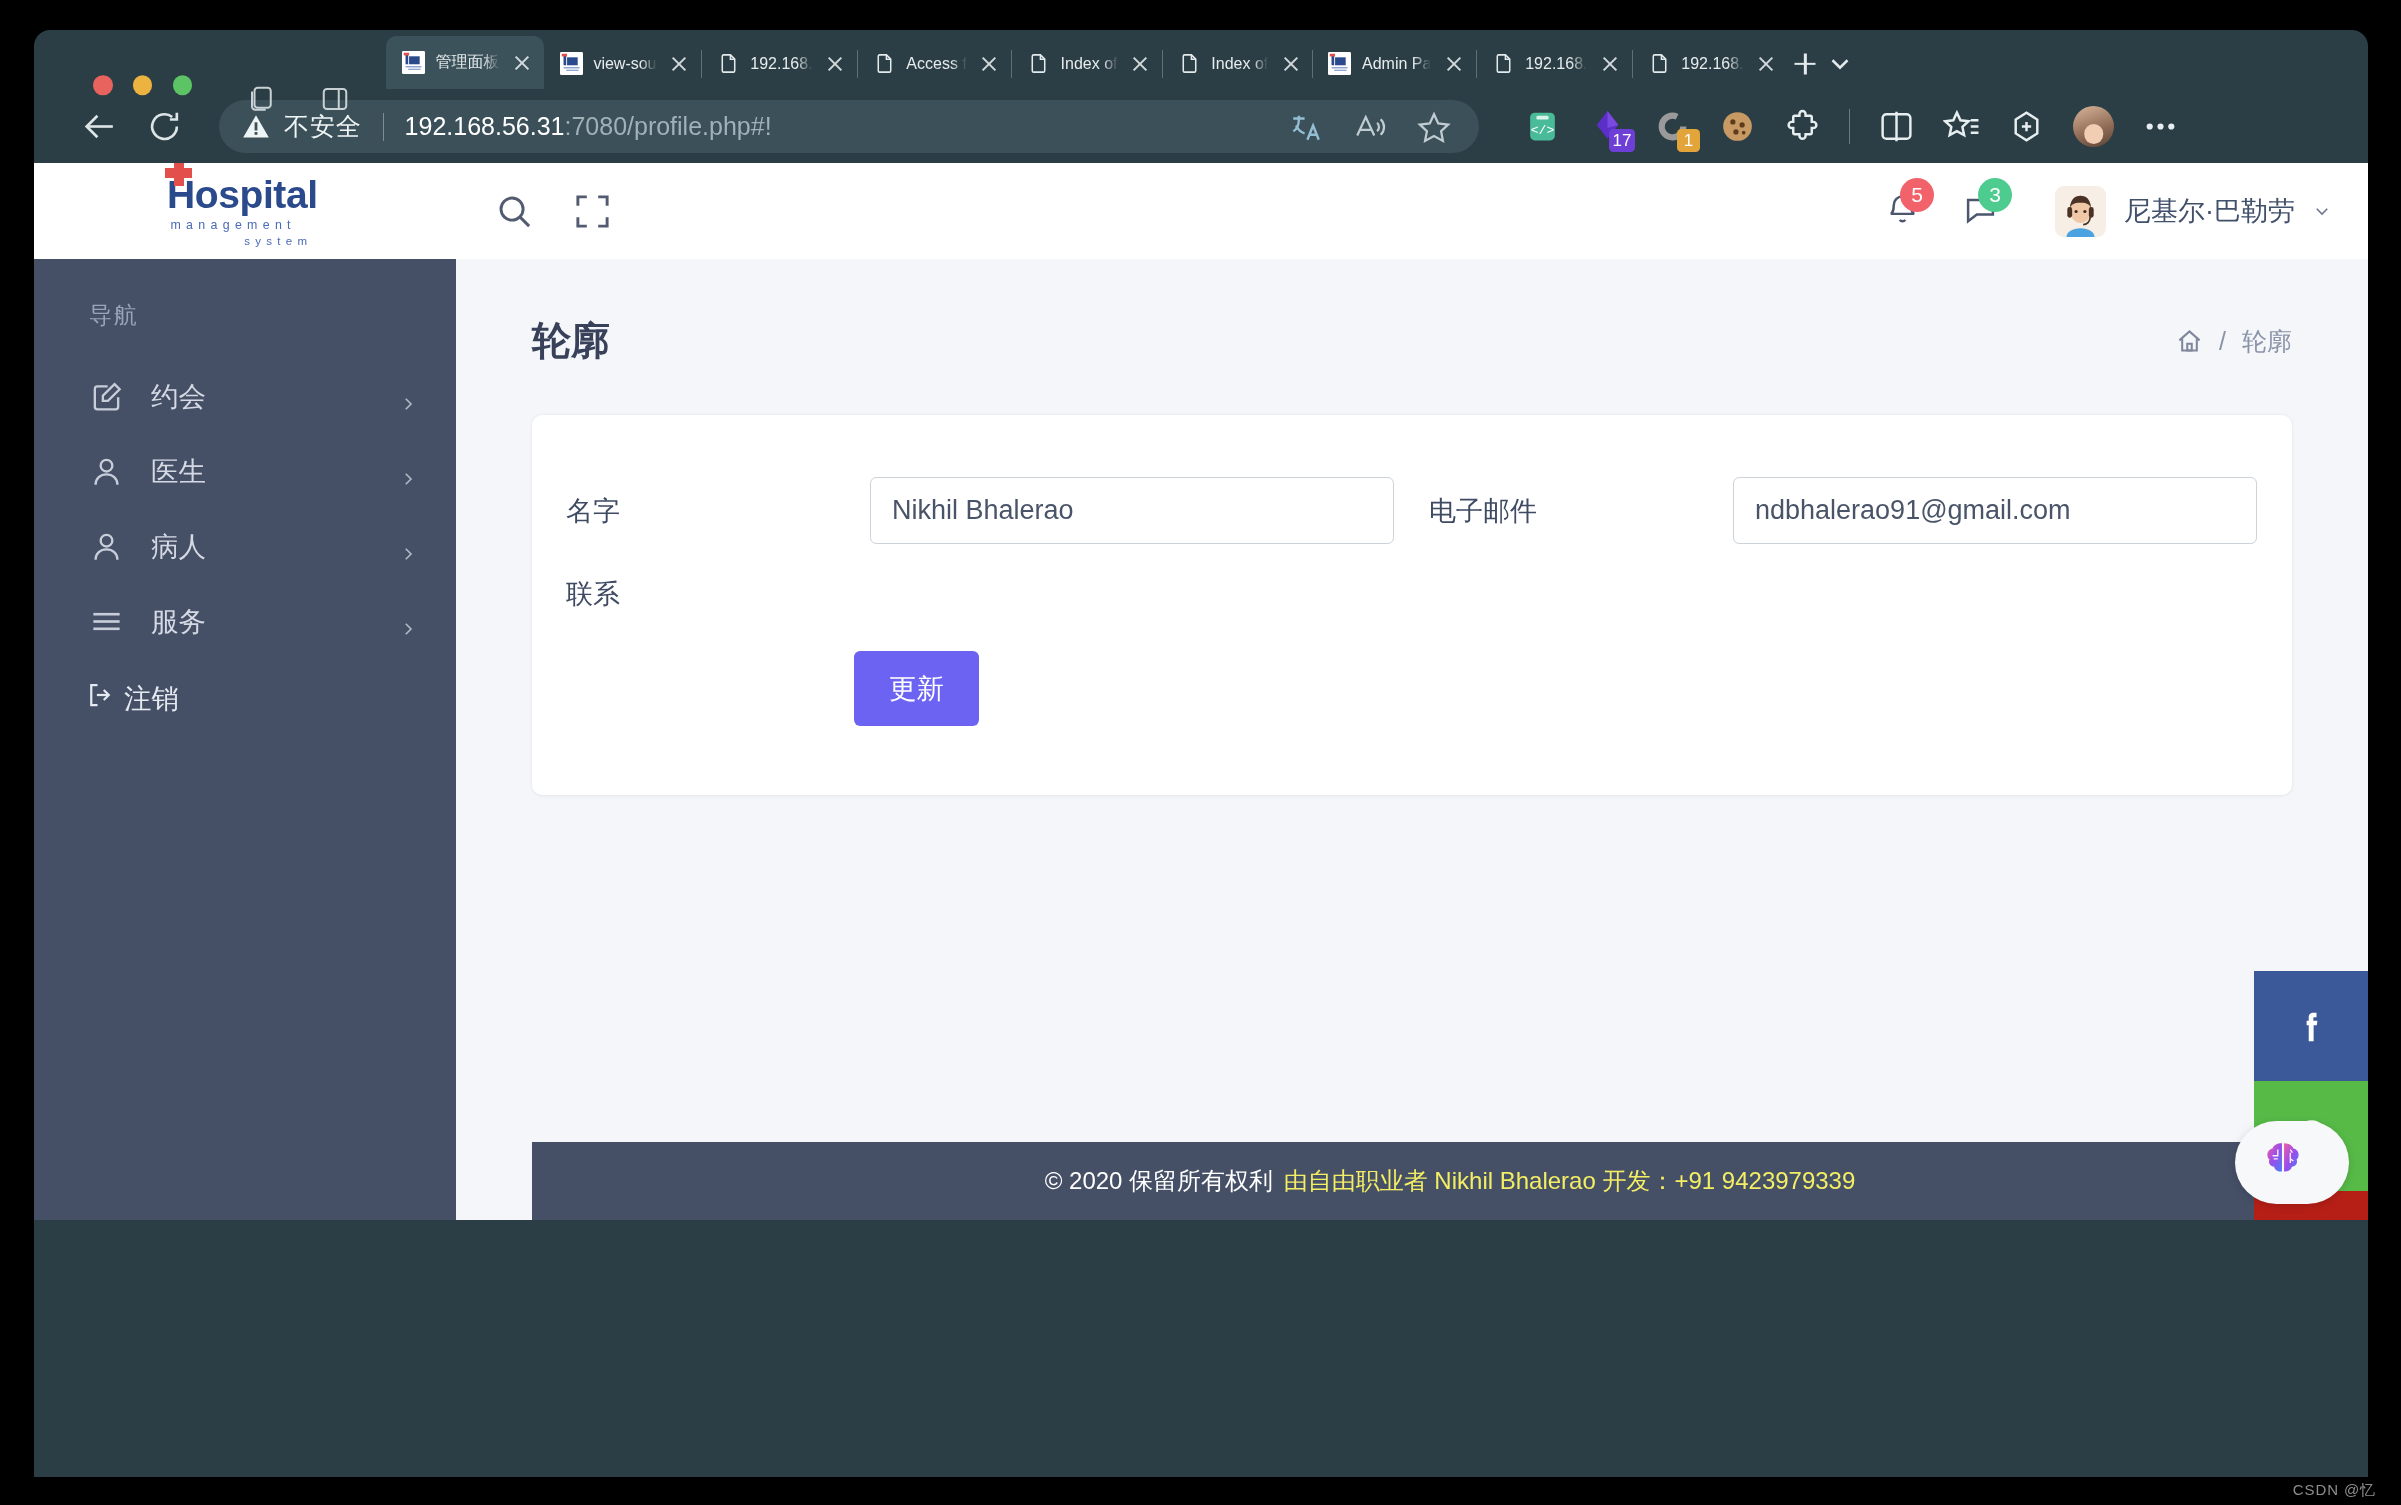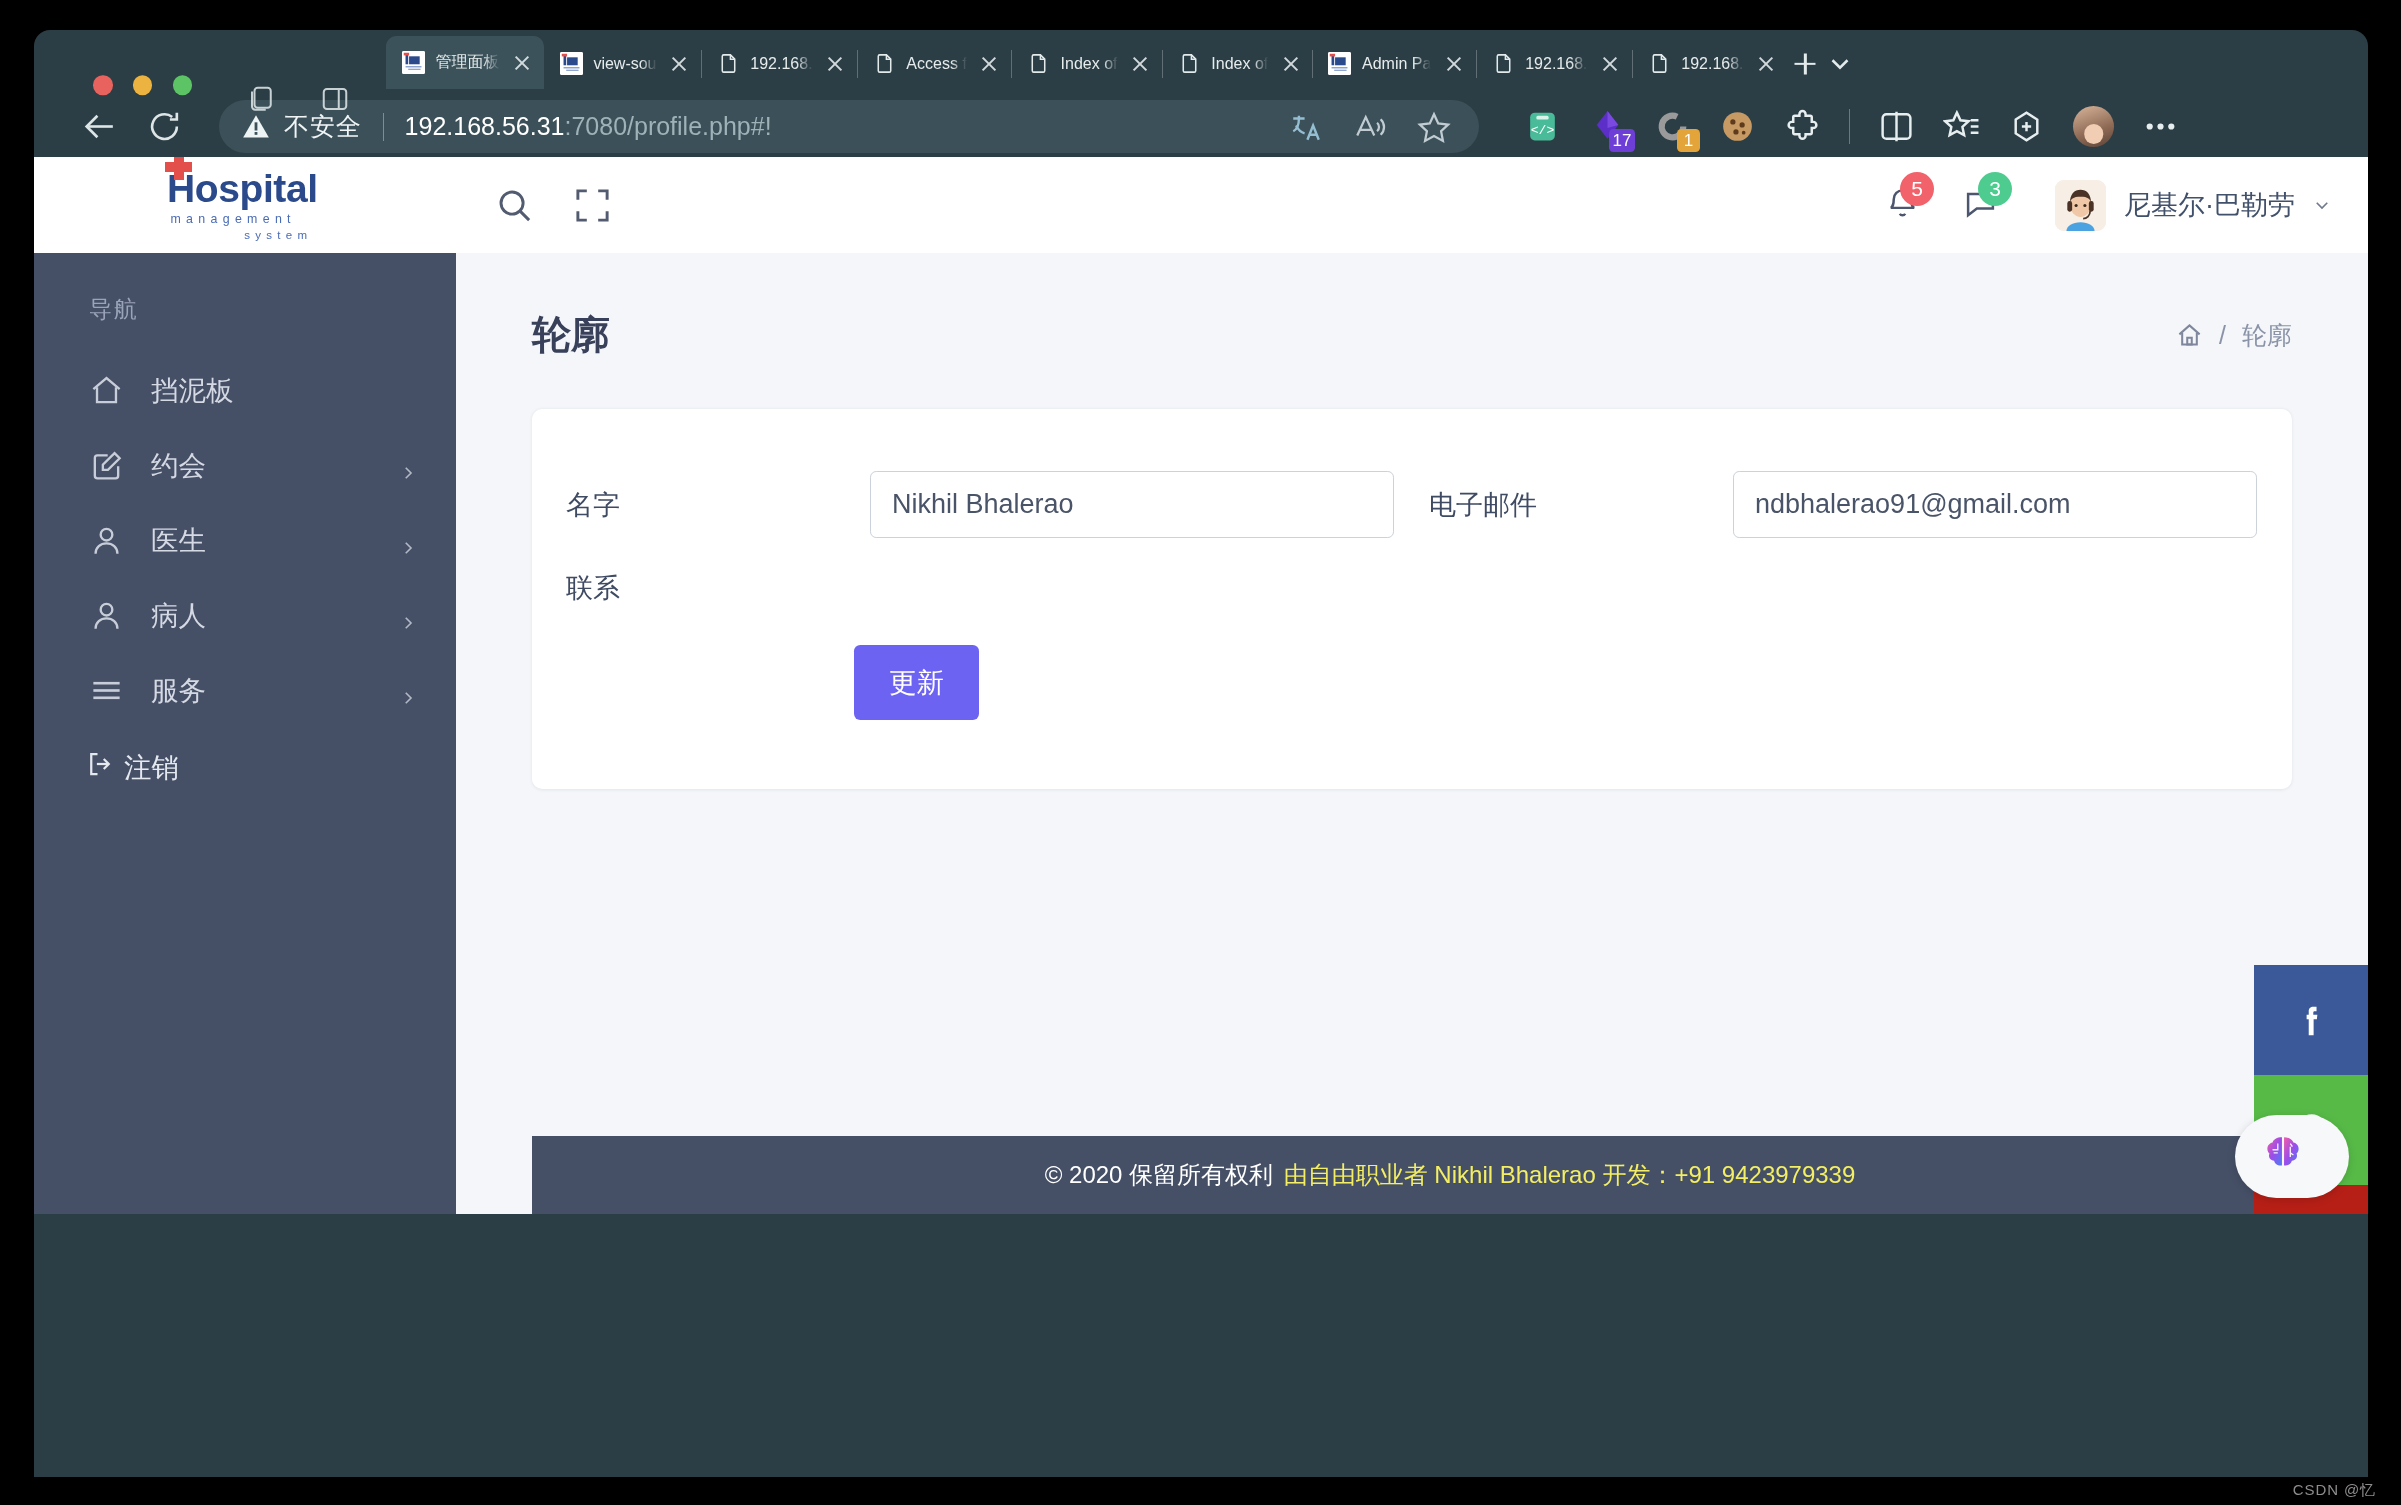--- a/index.html
+++ b/index.html
@@ -169,21 +169,21 @@
   .avatar-btn::after {
     content: ""; position: absolute; left: 50%; top: 44%;
     width: 19.5px; height: 19.5px; border-radius: 50%;
     background: #f0cdb3; transform: translateX(-50%);
   }
   .dots-btn { width: 37px; height: 37px; position: relative; flex: none; }
 
   
   .viewport {
     position: absolute;
-    left: 0; top: 127px;
+    left: 0; top: 133px;
     width: 2334px; height: 1057px;
     background: #f4f6f9;
     overflow: hidden;
   }
 
   
   .app-header {
     height: 96px;
     background: #fff;
     display: flex; align-items: center;
@@ -696,27 +696,20 @@
           </span>
         </div>
       </div>
     </div>
 
     <div class="body-split">
 
       <div class="sidebar">
         <div class="nav-label">导航</div>
         <div id="sidebar-items">
-            <div class="nav-item">
-              <span class="nav-ico"><svg viewBox="0 0 24 24" fill="none" stroke="#d4d9e3" stroke-width="1.6">
-                  <path d="M3 11 12 3.5 21 11"></path>
-                  <path d="M5.5 9.8V20h13V9.8"></path>
-                </svg></span>
-              <span>挡泥板</span>
-            </div>
             <div class="nav-item">
               <span class="nav-ico"><svg viewBox="0 0 24 24" fill="none" stroke="#d4d9e3" stroke-width="1.6">
                   <path d="M20 12.5V19a1.8 1.8 0 0 1-1.8 1.8H5.8A1.8 1.8 0 0 1 4 19V6.8A1.8 1.8 0 0 1 5.8 5h7"></path>
                   <path d="M17.5 3.5 21 7l-8 8h-3.5V11.5z"></path>
                 </svg></span>
               <span>约会</span>
               <span class="nav-arrow"><svg viewBox="0 0 24 24" fill="none" stroke="#cdd3de" stroke-width="2.2">
                   <polyline points="9,5 16,12 9,19"></polyline>
                 </svg></span>
             </div>

